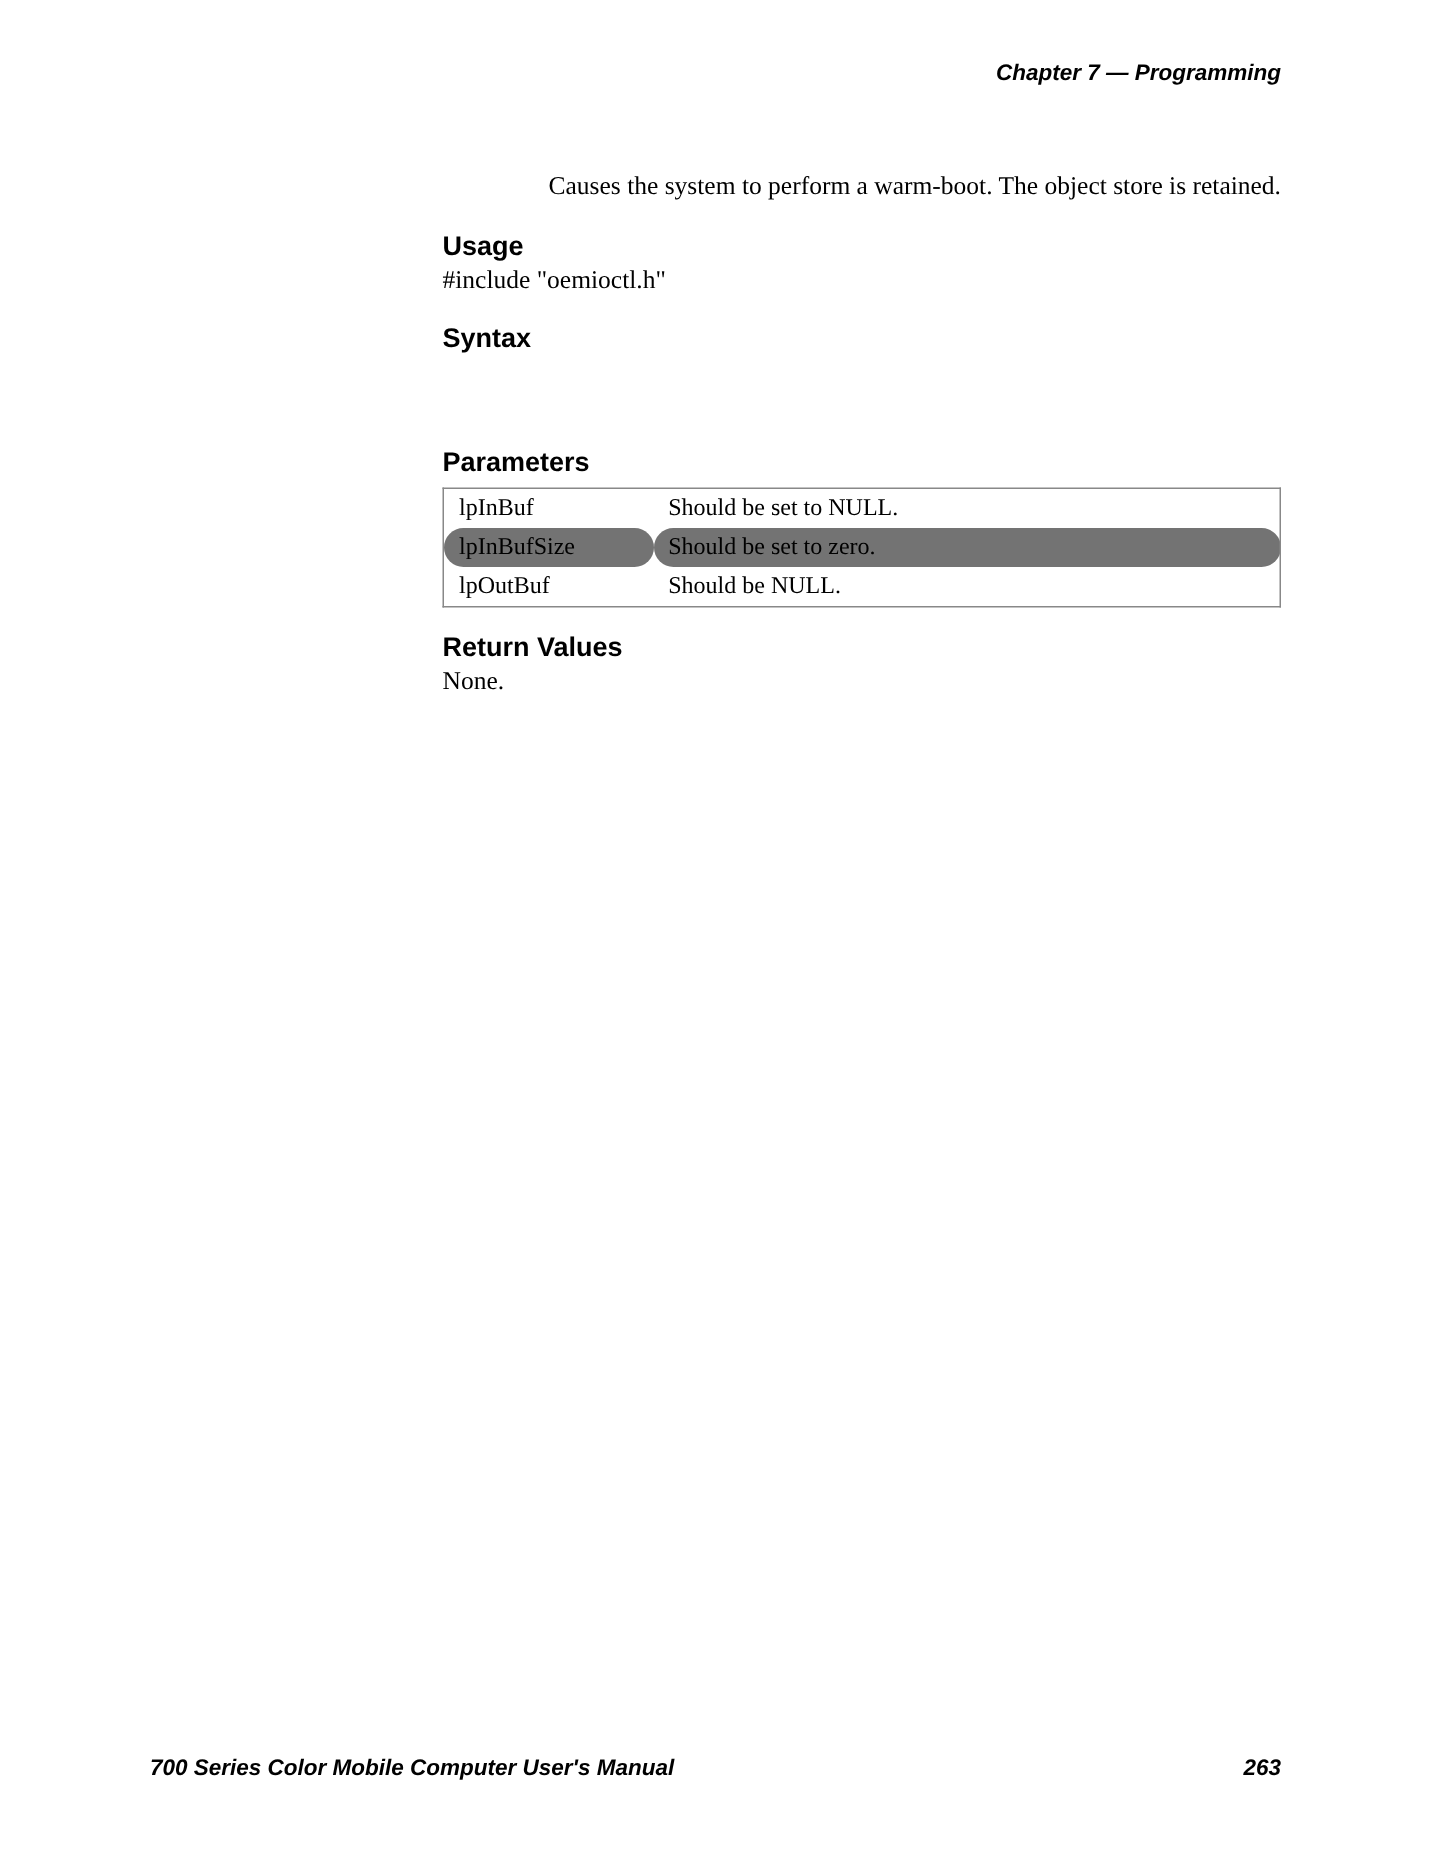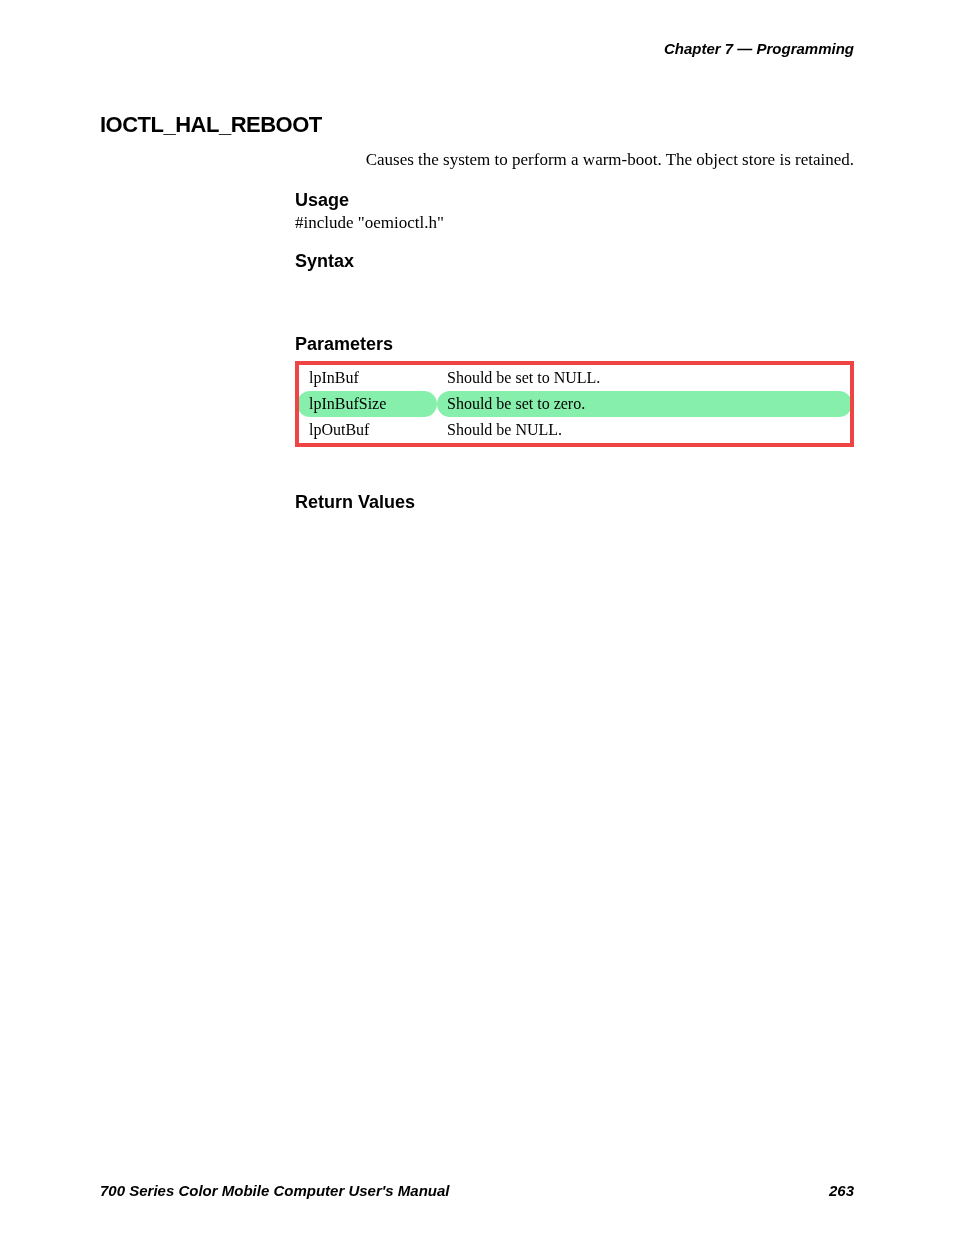--- a/index.html
+++ b/index.html
@@ -54,70 +54,69 @@
     .usage-line {
       font-size: 17px;
       margin-bottom: 18px;
     }
     .syntax-space {
       height: 60px;
     }
     .params-table {
       width: 100%;
       border-collapse: collapse;
-      border: 4px solid #ef4444;
+      border: 1px solid #ef4444;
       margin-top: 6px;
-      margin-bottom: 45px;
+      margin-bottom: 16px;
     }
     .params-table td {
       font-size: 16px;
       padding: 4px 10px;
       vertical-align: middle;
     }
     .params-table td:first-child {
       width: 140px;
       border-left: 1px solid #888;
     }
     .params-table td:last-child {
       border-right: 1px solid #888;
     }
     .params-table tr.even {
-      background-color: #86efac;
+      background-color: #737373;
     }
     .params-table tr:first-child td {
       border-top: 1px solid #888;
     }
     .params-table tr:last-child td {
       border-bottom: 1px solid #888;
     }
     .return-text {
       font-size: 17px;
     }
     .footer {
       position: absolute;
-      bottom: 36px;
+      bottom: 48px;
       left: 100px;
       right: 100px;
       display: flex;
       justify-content: space-between;
       font-family: Arial, Helvetica, sans-serif;
       font-weight: bold;
       font-style: italic;
       font-size: 15px;
     }
   </style>
 </head>
 <body>
 
 <div class="page">
   <div class="header">
     <span>Chapter 7 — Programming</span>
   </div>
 
-  <h1 class="section-title">IOCTL_HAL_REBOOT</h1>
 
   <div class="content-block">
     <p class="description">Causes the system to perform a warm-boot. The object store is retained.</p>
 
     <h2 class="subsection-title">Usage</h2>
     <p class="usage-line">#include "oemioctl.h"</p>
 
     <h2 class="subsection-title">Syntax</h2>
     <div class="syntax-space"></div>
 
@@ -133,19 +132,20 @@
         <td>Should be set to zero.</td>
       </tr>
       <tr>
         <td>lpOutBuf</td>
         <td>Should be NULL.</td>
       </tr>
     </tbody>
       </table>
 
     <h2 class="subsection-title">Return Values</h2>
+    <p class="return-text">None.</p>
   </div>
 
   <div class="footer">
     <span>700 Series Color Mobile Computer User's Manual</span>
     <span>263</span>
   </div>
 </div>
 
 </body></html>

